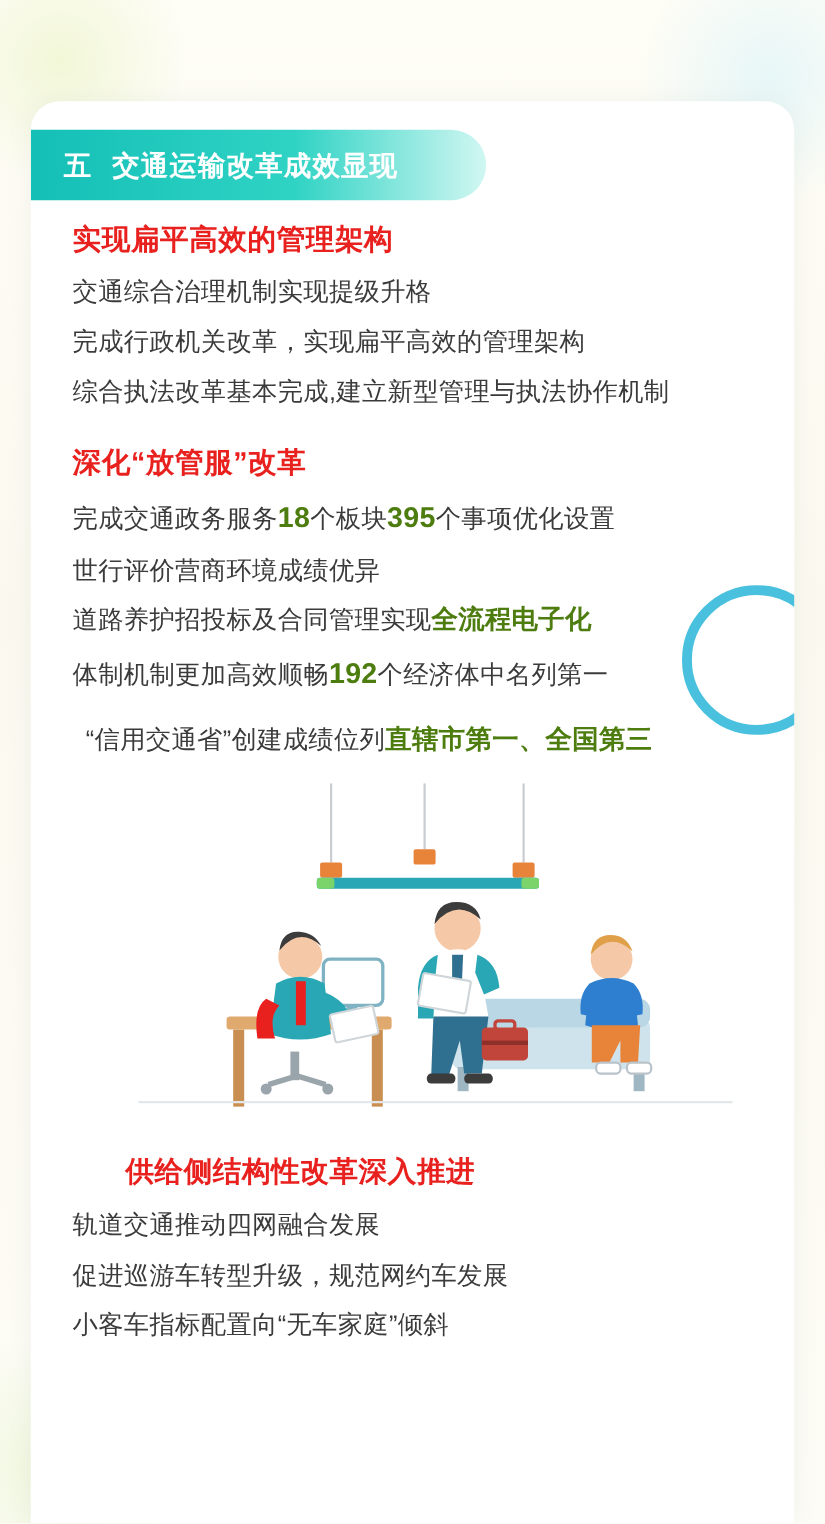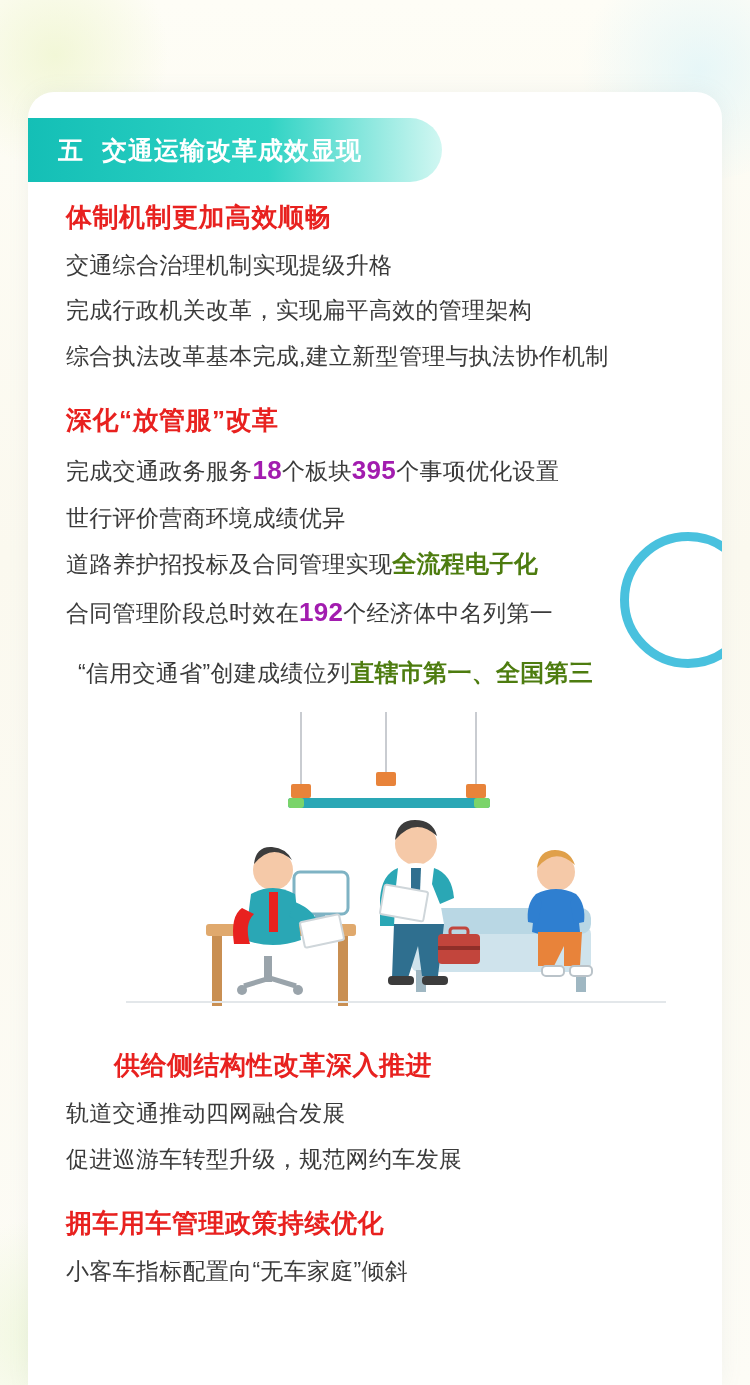--- a/index.html
+++ b/index.html
@@ -106,21 +106,21 @@
     margin-top: 30px;
   }
   .line {
     color: #3b3b3b;
     font-size: 23px;
     line-height: 1.45;
     margin: 0 0 12px 0;
     letter-spacing: 0.3px;
   }
   .hl-blue {
-    color: #a21caf;
+    color: #4d7c0f;
     font-weight: bold;
     font-size: 26px;
   }
   .hl-blue-txt {
     color: #4d7c0f;
     font-weight: bold;
     font-size: 24px;
   }
   .indent {
     padding-left: 12px;
@@ -151,41 +151,41 @@
 
     <div class="ring"></div>
 
     <div class="header">
       <span class="header-num">五</span>
       <span class="header-title">交通运输改革成效显现</span>
     </div>
 
     <div class="content">
 
-      <h2 class="sec-title">体制机制更加高效顺畅</h2>
+      <h2 class="sec-title">实现扁平高效的管理架构</h2>
       <p class="line">交通综合治理机制实现提级升格</p>
       <p class="line">完成行政机关改革，实现扁平高效的管理架构</p>
       <p class="line">综合执法改革基本完成,建立新型管理与执法协作机制</p>
 
       <h2 class="sec-title gap">深化“放管服”改革</h2>
 
       <p class="line">
         <span>完成交通政务服务</span><span class="hl-blue">18</span><span>个板块</span><span class="hl-blue">395</span><span>个事项优化设置</span>
       </p>
 
       <p class="line">
         <span>世行评价营商环境成绩优异</span>
       </p>
 
       <p class="line">
         <span>道路养护招投标及合同管理实现</span><span class="hl-blue-txt">全流程电子化</span>
       </p>
 
       <p class="line">
-        <span>合同管理阶段总时效在</span><span class="hl-blue">192</span><span>个经济体中名列第一</span>
+        <span>体制机制更加高效顺畅</span><span class="hl-blue">192</span><span>个经济体中名列第一</span>
       </p>
 
       <p class="line indent">
         <span>“信用交通省”创建成绩位列</span><span class="hl-blue-txt">直辖市第一、全国第三</span>
       </p>
 
       <div class="illus">
         <svg width="640" height="330" viewBox="0 0 640 330" xmlns="http://www.w3.org/2000/svg">
 
           <line x1="235" y1="0" x2="235" y2="72" stroke="#c9ccd1" stroke-width="2"></line>
@@ -249,18 +249,17 @@
           <rect x="504" y="254" width="22" height="10" rx="4" fill="#ffffff" stroke="#bac3c9" stroke-width="2"></rect>
 
           <line x1="60" y1="290" x2="600" y2="290" stroke="#e3e7ea" stroke-width="2"></line>
         </svg>
       </div>
 
       <h2 class="sec-title lower">供给侧结构性改革深入推进</h2>
       <p class="line">轨道交通推动四网融合发展</p>
       <p class="line">促进巡游车转型升级，规范网约车发展</p>
 
-      <h2 class="sec-title gap">拥车用车管理政策持续优化</h2>
       <p class="line">小客车指标配置向“无车家庭”倾斜</p>
 
     </div>
   </div>
 </div>
 
 </body></html>

